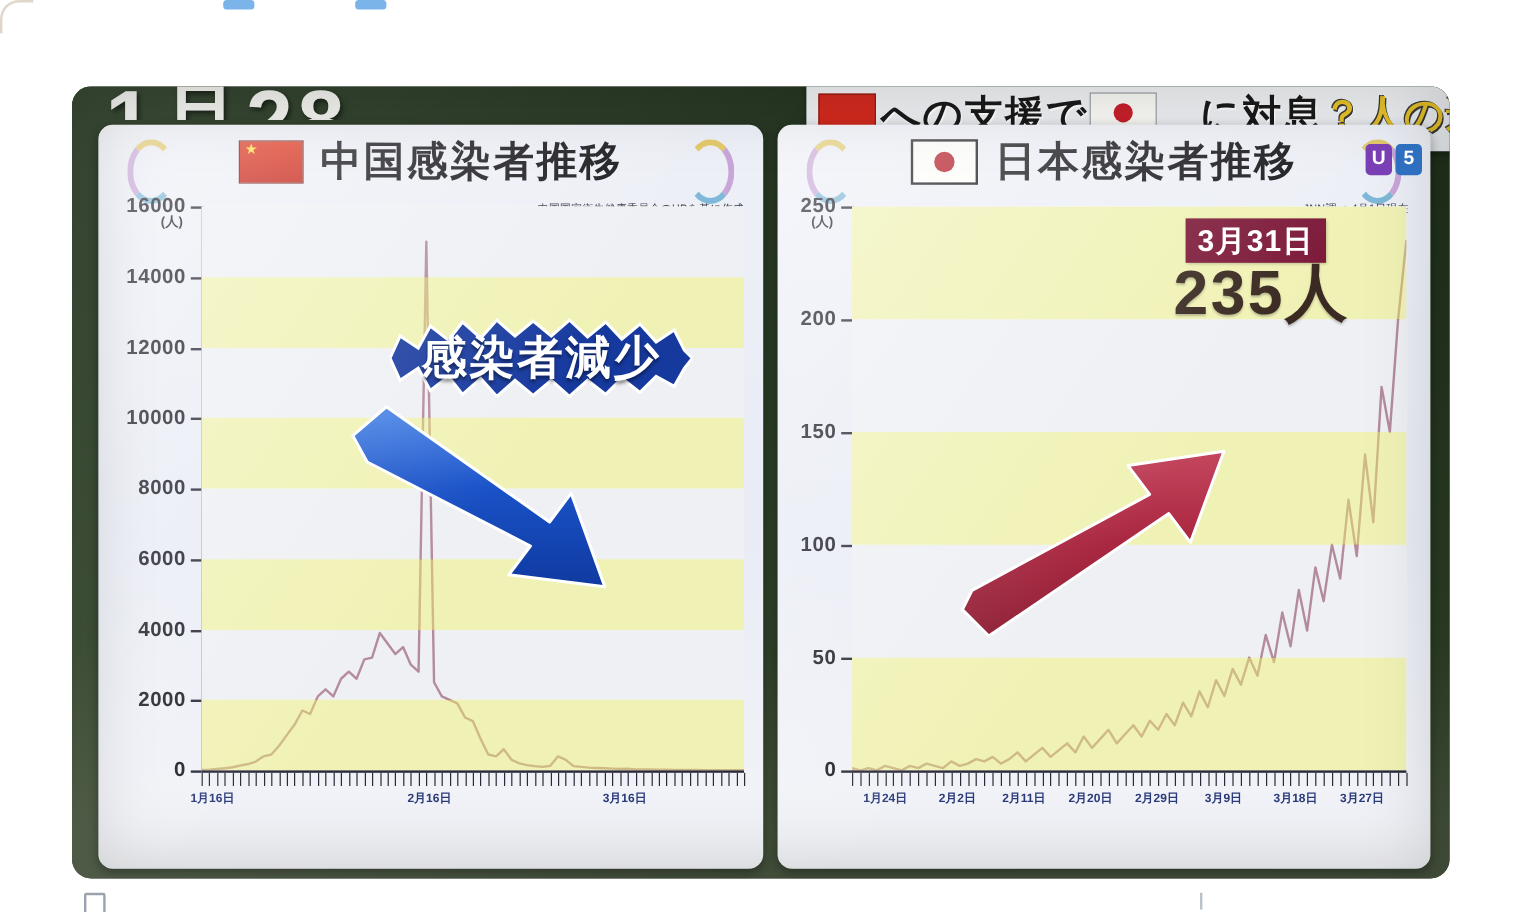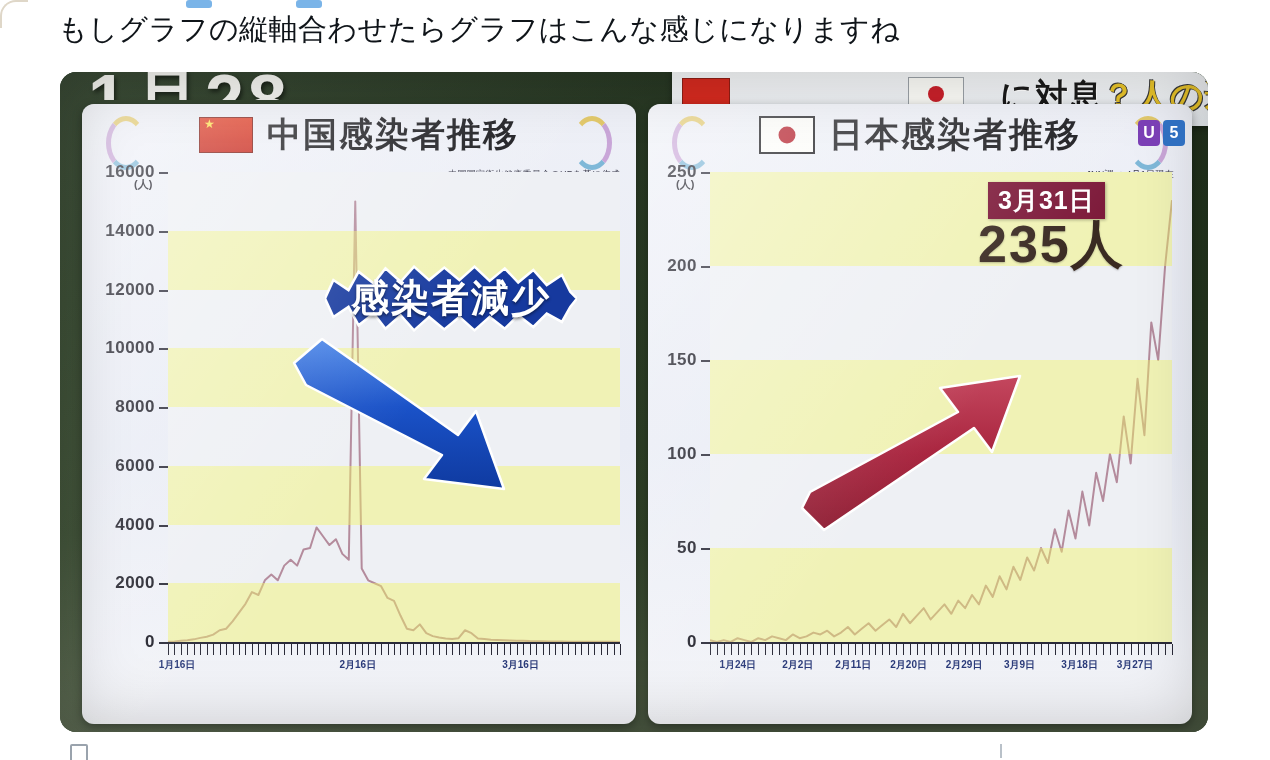--- a/index.html
+++ b/index.html
@@ -240,30 +240,30 @@
 </style>
 </head>
 <body>
 
 <div id="root">
 
   <div class="tweet-corner"></div>
   <div class="top-chip chip-a"></div>
   <div class="top-chip chip-b"></div>
 
-  <div class="tweet-text">もしグラフの縦軸合わせたらグラフはこんな感じになりますね</div>
 
   <div class="media">
     <div class="tv-bg"></div>
 
     <div class="cut-title">1月28</div>
 
     <div class="chyron">
       <div class="flag-cn-sm"></div>
       <div class="flag-jp-sm"></div>
+      <div class="chyron-text" style="left:62px;">への支援で</div>
       <div class="chyron-text" style="left:296px;margin-left:32px;">に対息？</div>
       <div class="chyron-text chyron-yellow" style="left:430px;">？人の遅化</div>
     </div>
 
     <div class="logo-box">
       <i style="background:#7b3fb5;">U</i>
       <i style="background:#2f6fc0;">5</i>
     </div>
 
     <div class="panel panel-left">

